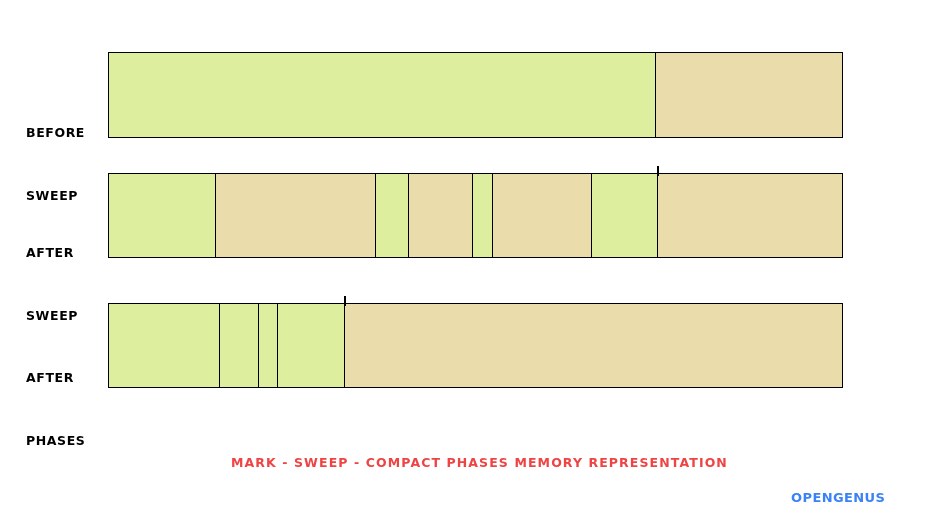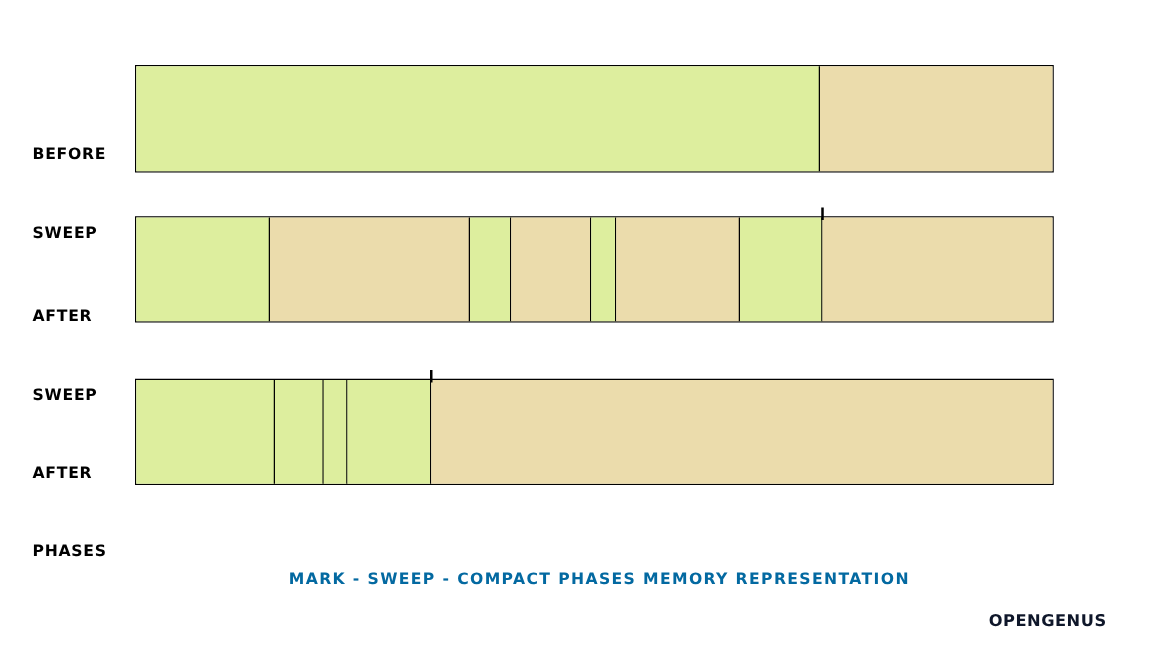--- a/index.html
+++ b/index.html
@@ -58,40 +58,40 @@
     background: #000000;
     width: 1.6px;
   }
 
   
   .caption {
     position: absolute;
     font-family: "DejaVu Sans", sans-serif;
     font-weight: bold;
     font-size: 12.5px;
-    color: #0369a1;
+    color: #ef4444;
     letter-spacing: 1.1px;
     white-space: pre;
   }
   .watermark {
     position: absolute;
     font-family: "DejaVu Sans", sans-serif;
     font-size: 13px;
     font-weight: bold;
-    color: #0f172a;
+    color: #3b82f6;
     letter-spacing: 0.4px;
     white-space: pre;
   }
 </style>
 </head>
 <body>
 
 <div class="canvas">
 
-  <div class="row-label" style="left:26px; top:70px;">
+  <div class="row-label" style="left:26px; top:80px;">
     <div>BEFORE</div>
     <div>SWEEP</div>
   </div>
 
   <div class="bar" style="left:108px; top:52px; width:735px; height:86px;">
     <div class="seg live" style="width:74.6%;"></div>
     <div class="seg free" style="width:25.4%;"></div>
   </div>
 
   <div class="row-label" style="left:26px; top:200px;">

